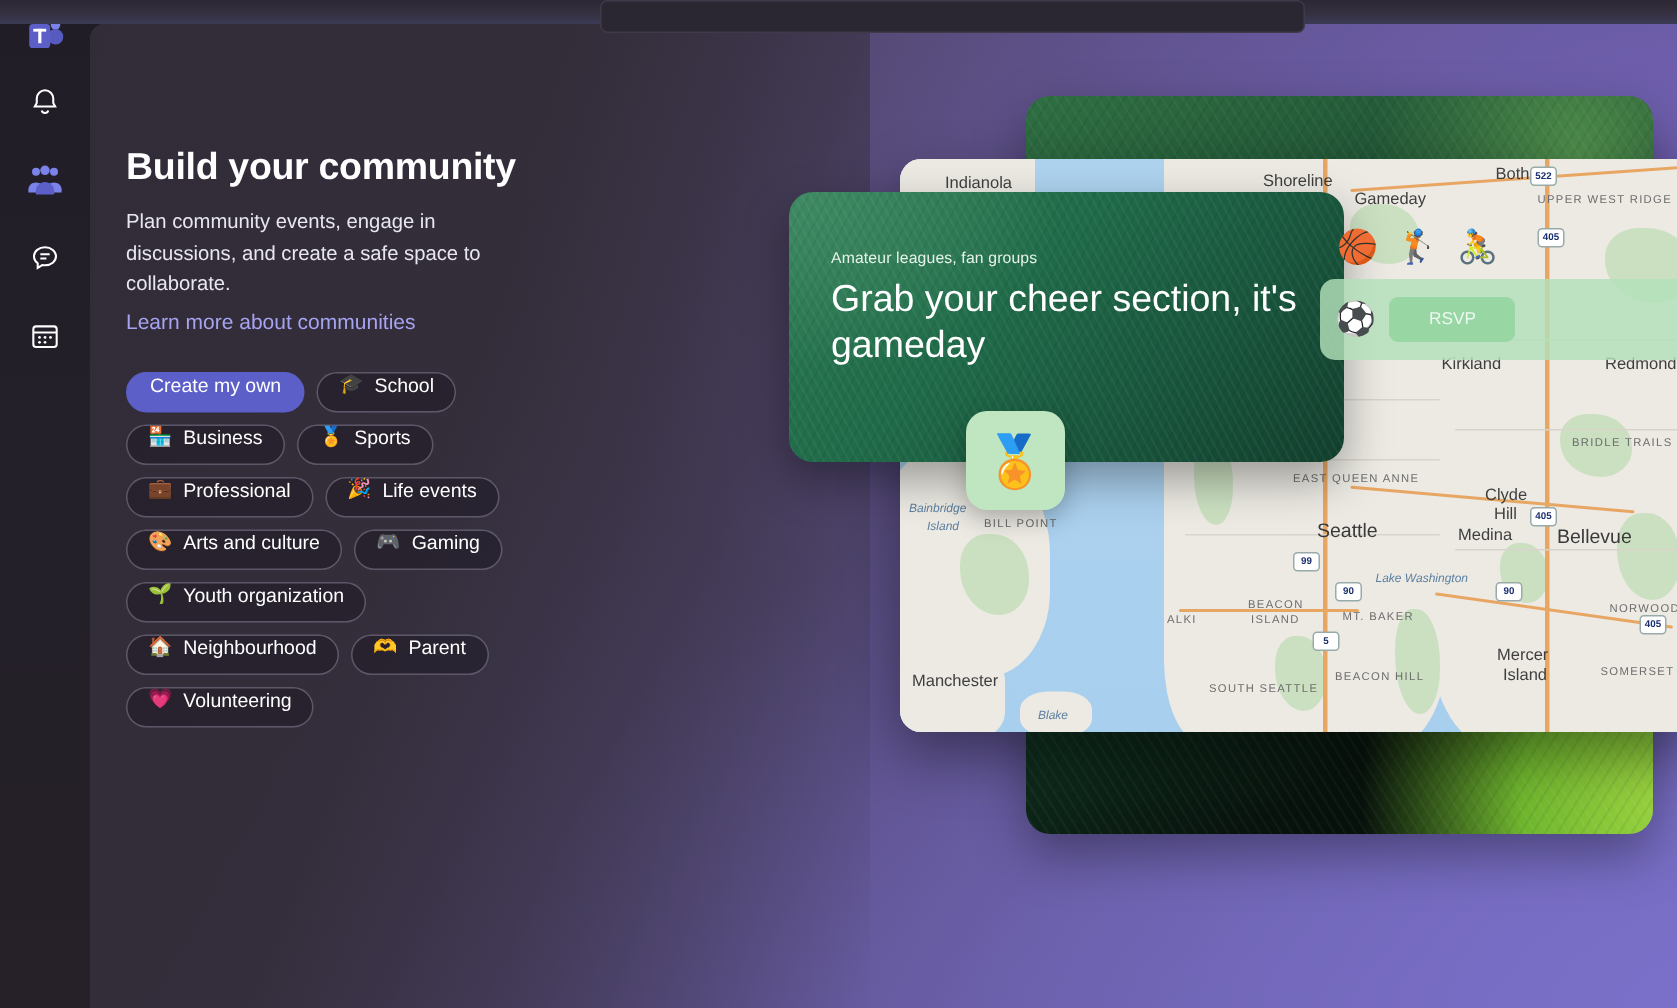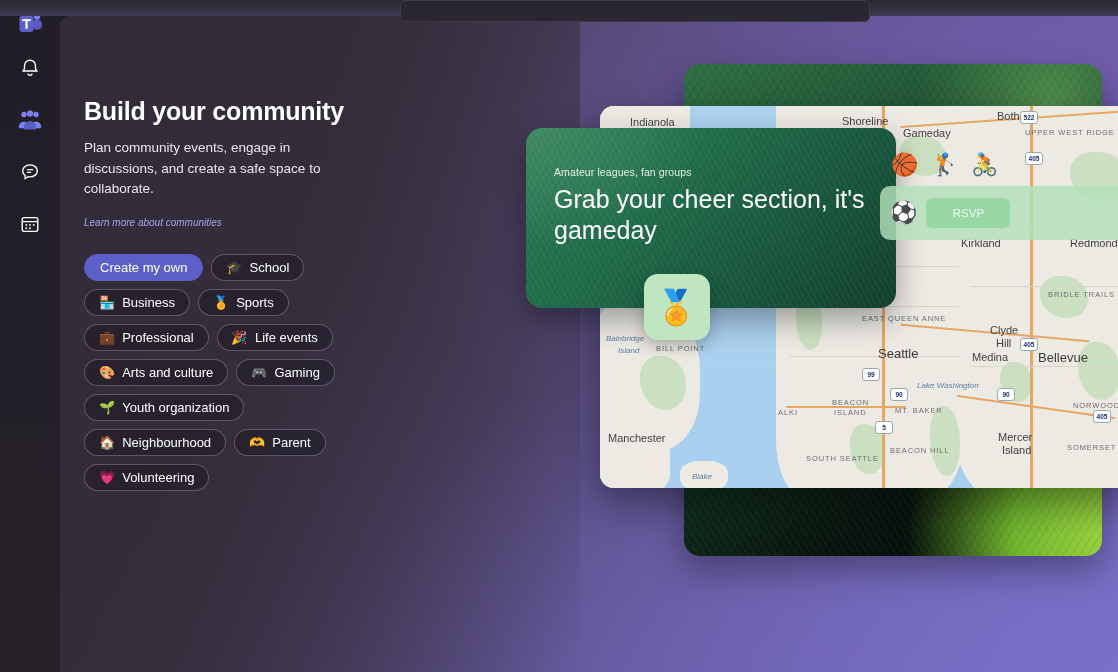--- a/index.html
+++ b/index.html
@@ -62,27 +62,27 @@
   .content { position: absolute; left: 24px; top: 80px; width: 360px; z-index: 6; }
   .headline {
     font-size: 25px; font-weight: bold; color: #ffffff;
     letter-spacing: -0.2px; line-height: 1.2;
   }
   .subtext {
     margin-top: 12px; font-size: 13.5px; color: #e8e6ef;
     line-height: 1.52; width: 275px;
   }
   .learnmore {
-    display:inline-block; margin-top: 17px; font-size: 10px;
-    color: #a6a3f0; text-decoration: none; cursor: pointer; font-style: italic;
+    display:inline-block; margin-top: 6px; font-size: 14px;
+    color: #a6a3f0; text-decoration: none; cursor: pointer;
   }
 
   .chips { margin-top: 24px; width: 300px; display: flex; flex-wrap: wrap; gap: 8px 8px; }
   .chip {
-    display: inline-flex; align-items: center; gap: 7px;
+    display: inline-flex; align-items: flex-start; gap: 7px;
     height: 27px; padding: 0 14px;
     border-radius: 14px;
     background: rgba(30,26,36,0.55);
     border: 1px solid rgba(168,162,186,0.42);
     color: #ffffff; font-size: 13px; white-space: nowrap; cursor: pointer;
   }
   .chip .emoji { font-size: 13px; line-height: 1; }
   .chip.selected {
     background: #5b5fc7; border-color: #5b5fc7; padding: 0 15px;
   }
@@ -381,21 +381,21 @@
             <div class="map-label water" style="left: 317px; top: 275px;">Lake Washington</div>
             <div class="map-label caps" style="left: 178px; top: 302px;">ALKI</div>
             <div class="map-label caps" style="left: 232px; top: 292px;">BEACON</div>
             <div class="map-label caps" style="left: 234px; top: 302px;">ISLAND</div>
             <div class="map-label caps" style="left: 295px; top: 300px;">MT. BAKER</div>
             <div class="map-label caps" style="left: 290px; top: 340px;">BEACON HILL</div>
             <div class="map-label caps" style="left: 206px; top: 348px;">SOUTH SEATTLE</div>
             <div class="map-label big" style="left: 398px; top: 325px;">Mercer</div>
             <div class="map-label big" style="left: 402px; top: 338px;">Island</div>
             <div class="map-label caps" style="left: 467px; top: 337px;">SOMERSET</div>
-            <div class="map-label big" style="left: 8px; top: 326px;">Manchester</div>
+            <div class="map-label big" style="left: 8px; top: 342px;">Manchester</div>
             <div class="map-label water" style="left: 92px; top: 366px;">Blake</div>
           </div>
         <div id="map-shields">
             <div class="shield i" style="left: 420px; top: 5px;">522</div>
             <div class="shield i" style="left: 425px; top: 46px;">405</div>
             <div class="shield i" style="left: 420px; top: 232px;">405</div>
             <div class="shield i" style="left: 493px; top: 304px;">405</div>
             <div class="shield i" style="left: 262px; top: 262px;">99</div>
             <div class="shield i" style="left: 290px; top: 282px;">90</div>
             <div class="shield i" style="left: 275px; top: 315px;">5</div>

